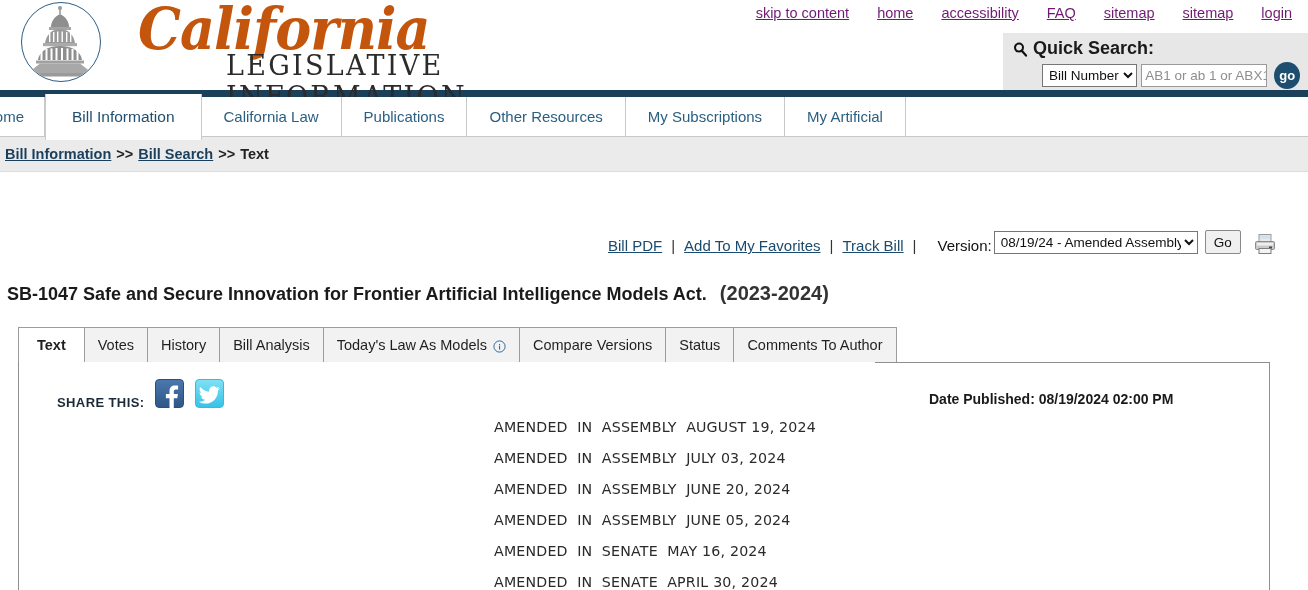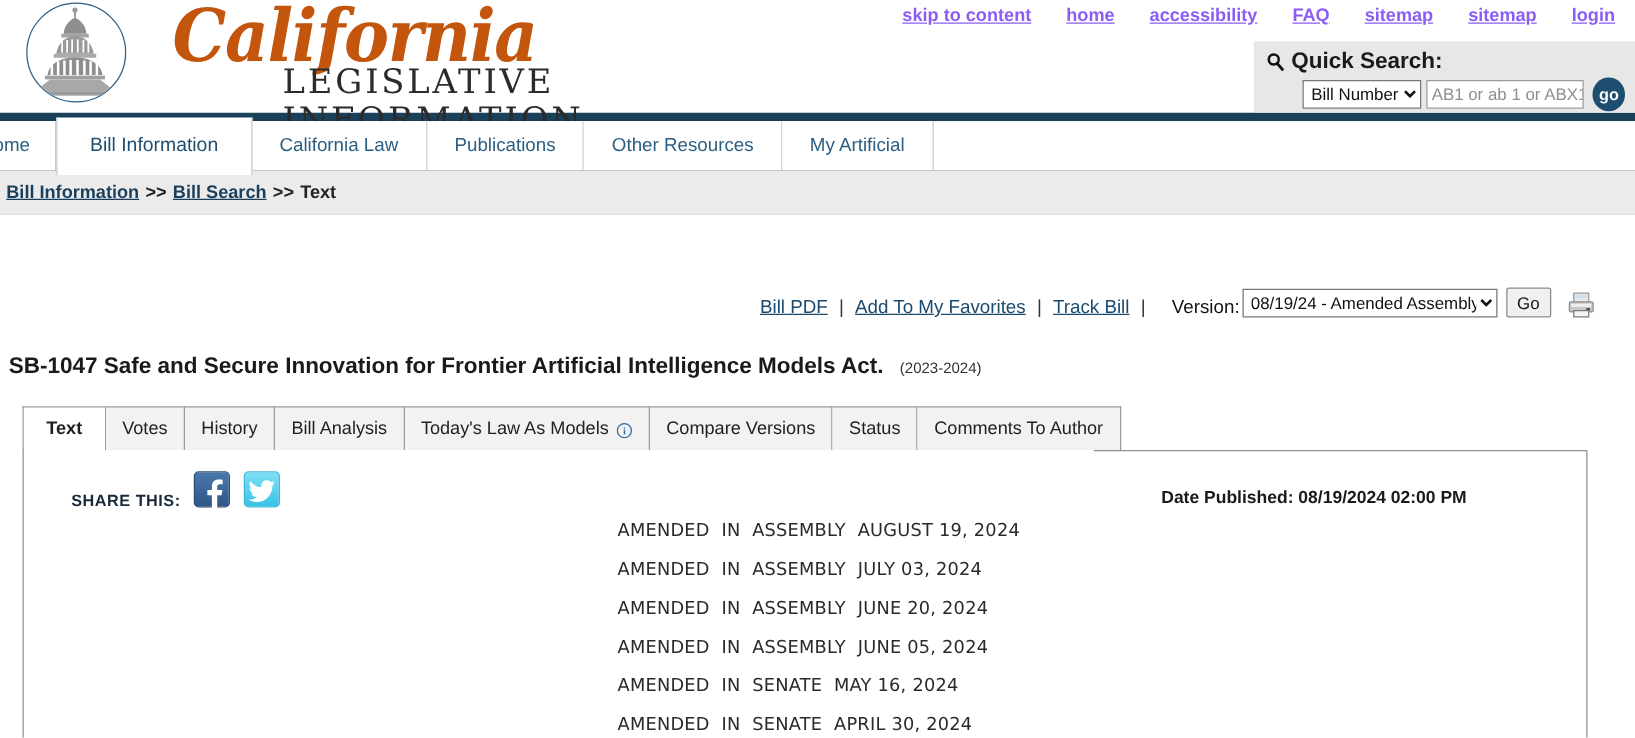--- a/index.html
+++ b/index.html
@@ -73,23 +73,23 @@
   .util-links {
     position: absolute;
     right: 10px;
     top: 5px;
     display: flex;
     align-items: center;
     gap: 0px;
     font-size: 14.5px;
   }
   .util-links a {
-    color: #8b5cf6;
+    color: #701a75;
     text-decoration: underline;
-    font-weight: 700;
+    font-weight: 400;
     padding: 0 14px;
     white-space: nowrap;
   }
   .util-links a:last-child { padding-right: 6px; }
 
   
   .quick-search {
     position: absolute;
     right: 0px;
     top: 33px;
@@ -276,22 +276,22 @@
   
   .bill-title {
     margin-top: 10px;
     padding-left: 7px;
     font-size: 18px;
     font-weight: 700;
     color: #1a1a1a;
     white-space: nowrap;
   }
   .bill-years {
-    font-size: 12px;
-    font-weight: 400;
+    font-size: 20px;
+    font-weight: 700;
     color: #333;
     margin-left: 8px;
   }
 
   
   .content-tabs {
     margin-top: 22px;
     margin-left: 18px;
     display: flex;
     align-items: stretch;
@@ -480,20 +480,21 @@
 </div>
 
 <div class="navbar-strip"></div>
 
 <div class="navtabs">
   <div class="navtab clipped">Home</div>
   <div class="navtab active">Bill Information</div>
   <div class="navtab">California Law</div>
   <div class="navtab">Publications</div>
   <div class="navtab">Other Resources</div>
+  <div class="navtab">My Subscriptions</div>
   <div class="navtab">My Artificial</div>
 </div>
 
 <div class="breadcrumb">
   <a href="#">Bill Information</a>
   <span class="bc-sep">&gt;&gt;</span>
   <a href="#">Bill Search</a>
   <span class="bc-sep">&gt;&gt;</span>
   <span>Text</span>
 </div>

